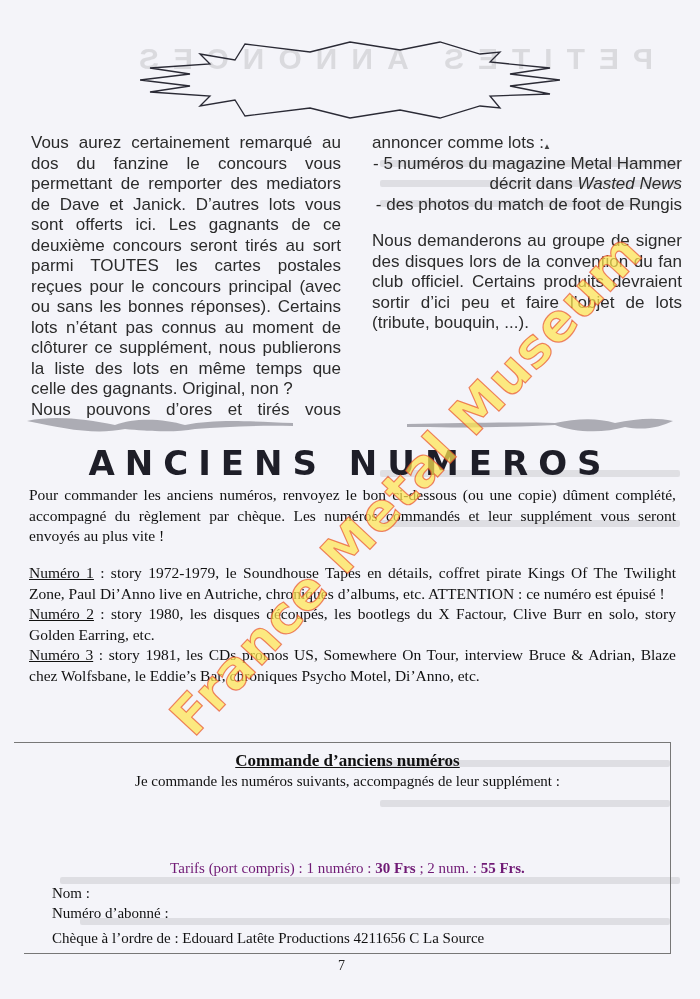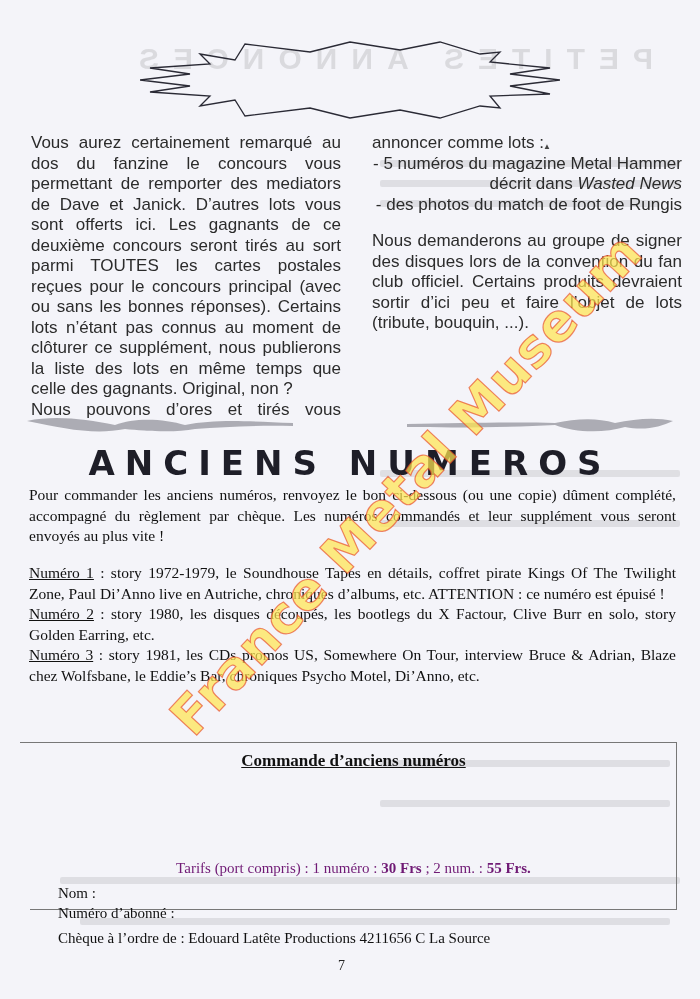--- a/index.html
+++ b/index.html
@@ -54,21 +54,21 @@
     font-size: 15.5px; line-height: 20.5px; text-align: justify; color: #111;
   }
   .issues {
     position: absolute; left: 29px; top: 563px; width: 647px;
     font-size: 15.5px; line-height: 20.5px; color: #111;
   }
   .issues p { margin: 0; text-align: justify; }
   .issues u { text-decoration: underline; }
 
   .order-box {
-    position: absolute; left: 30px; top: 742px; width: 647px; height: 168px;
+    position: absolute; left: 24px; top: 742px; width: 647px; height: 212px;
     border: 1px solid #777; border-left: none; box-sizing: border-box;
   }
   .order-box .top-rule { position: absolute; left: -10px; top: -1px; width: 657px; height: 1px; background: #777; }
   .ob-title { position: absolute; left: 0; top: 8px; width: 647px; text-align: center; font-size: 17px; font-weight: bold; text-decoration: underline; color: #111; }
   .ob-sub { position: absolute; left: 0; top: 30px; width: 647px; text-align: center; font-size: 15px; color: #111; }
   .ob-items { position: absolute; left: 255px; top: 53px; font-size: 15px; line-height: 19.5px; color: #111; }
   .ob-items .item { white-space: nowrap; }
   .ob-items .strike { text-decoration: line-through; }
   .box-glyph { display: inline-block; width: 9px; height: 10px; border: 1px solid #222; margin-right: 5px; vertical-align: -1px; }
   .ob-tarifs { position: absolute; left: 0; top: 117px; width: 647px; text-align: center; font-size: 15px; color: #701a75; }
@@ -135,20 +135,21 @@
 
 <div class="issues">
   <p><u>Numéro 1</u><span> : story 1972-1979, le Soundhouse Tapes en détails, coffret pirate Kings Of The Twilight Zone, Paul Di’Anno live en Autriche, chroniques d’albums, etc. ATTENTION : ce numéro est épuisé !</span></p>
   <p><u>Numéro 2</u><span> : story 1980, les disques découpés, les bootlegs du X Factour, Clive Burr en solo, story Golden Earring, etc.</span></p>
   <p><u>Numéro 3</u><span> : story 1981, les CDs promos US, Somewhere On Tour, interview Bruce &amp; Adrian, Blaze chez Wolfsbane, le Eddie’s Bar, chroniques Psycho Motel, Di’Anno, etc.</span></p>
 </div>
 
 <div class="order-box">
   <div class="top-rule"></div>
   <div class="ob-title">Commande d’anciens numéros</div>
+  <div class="ob-sub">Je commande les numéros suivants, accompagnés de leur supplément :</div>
   <div class="ob-tarifs">
     <span>Tarifs (port compris) : 1 numéro : </span><b>30 Frs</b><span> ; 2 num. : </span><b>55 Frs.</b>
   </div>
   <div class="ob-field" style="top:142px;">Nom :</div>
   <div class="ob-field" style="top:162px;">Numéro d’abonné :</div>
   <div class="ob-field" style="top:187px;">Chèque à l’ordre de : Edouard Latête Productions 4211656 C La Source</div>
 </div>
 
 <div class="page-num">7</div>
 

